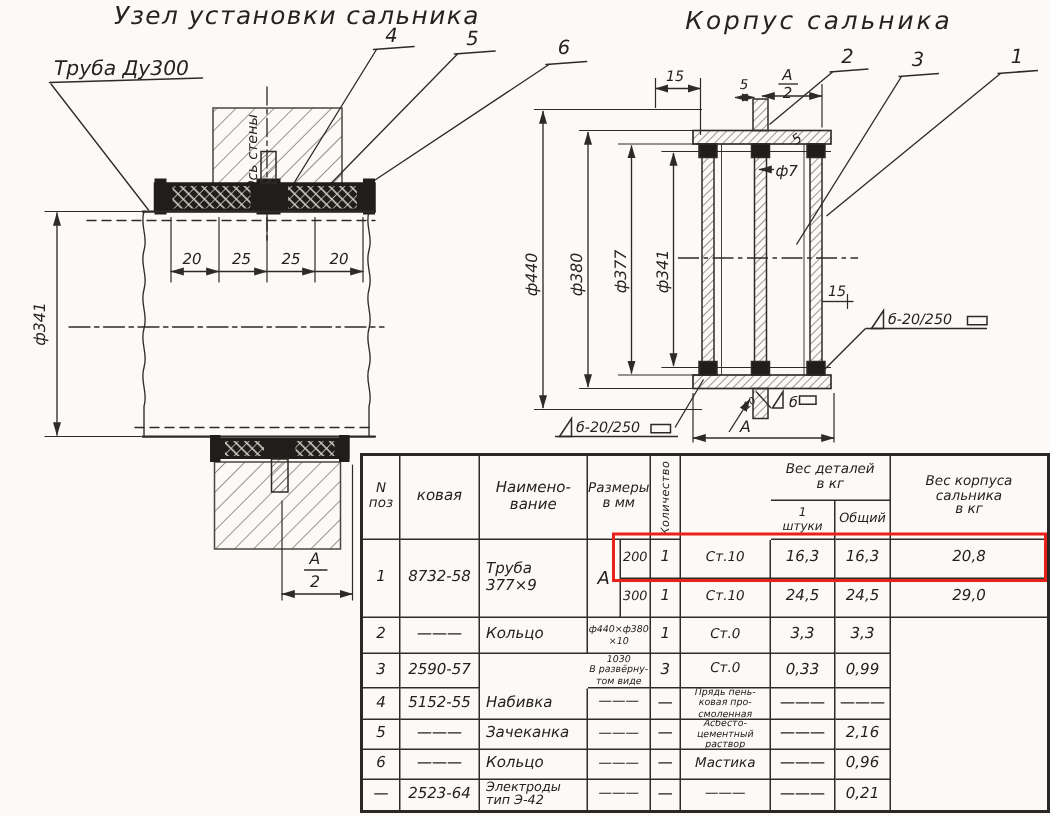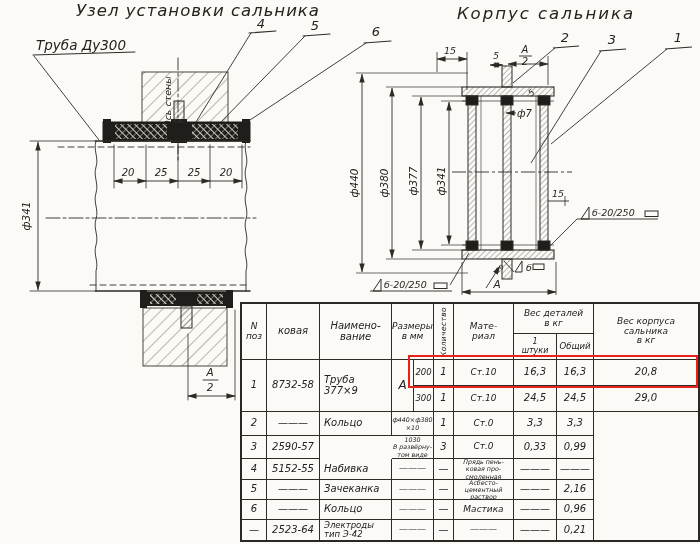--- a/index.html
+++ b/index.html
@@ -270,24 +270,20 @@
     <div>Наимено-</div>
         <div>вание</div>
       </div>
   <div class="cell hdr" style="grid-column:4/6;grid-row:1/3">
     <div>Размеры</div>
         <div>в мм</div>
       </div>
   <div class="cell qtyv" style="grid-column:6;grid-row:1/3">
     <span>Количество</span>
       </div>
-  <div class="cell hdr" style="grid-column:7;grid-row:1/3">
-    <div>Мате-</div>
-        <div>риал</div>
-      </div>
   <div class="cell hdr" style="grid-column:8/10;grid-row:1">
     <div>Вес деталей</div>
         <div>в кг</div>
       </div>
   <div class="cell h8" style="grid-column:8;grid-row:2">
     <div>1</div>
         <div>штуки</div>
       </div>
   <div class="cell h85" style="grid-column:9;grid-row:2">Общий</div>
   <div class="cell hdr r0" style="grid-column:10;grid-row:1/3">

